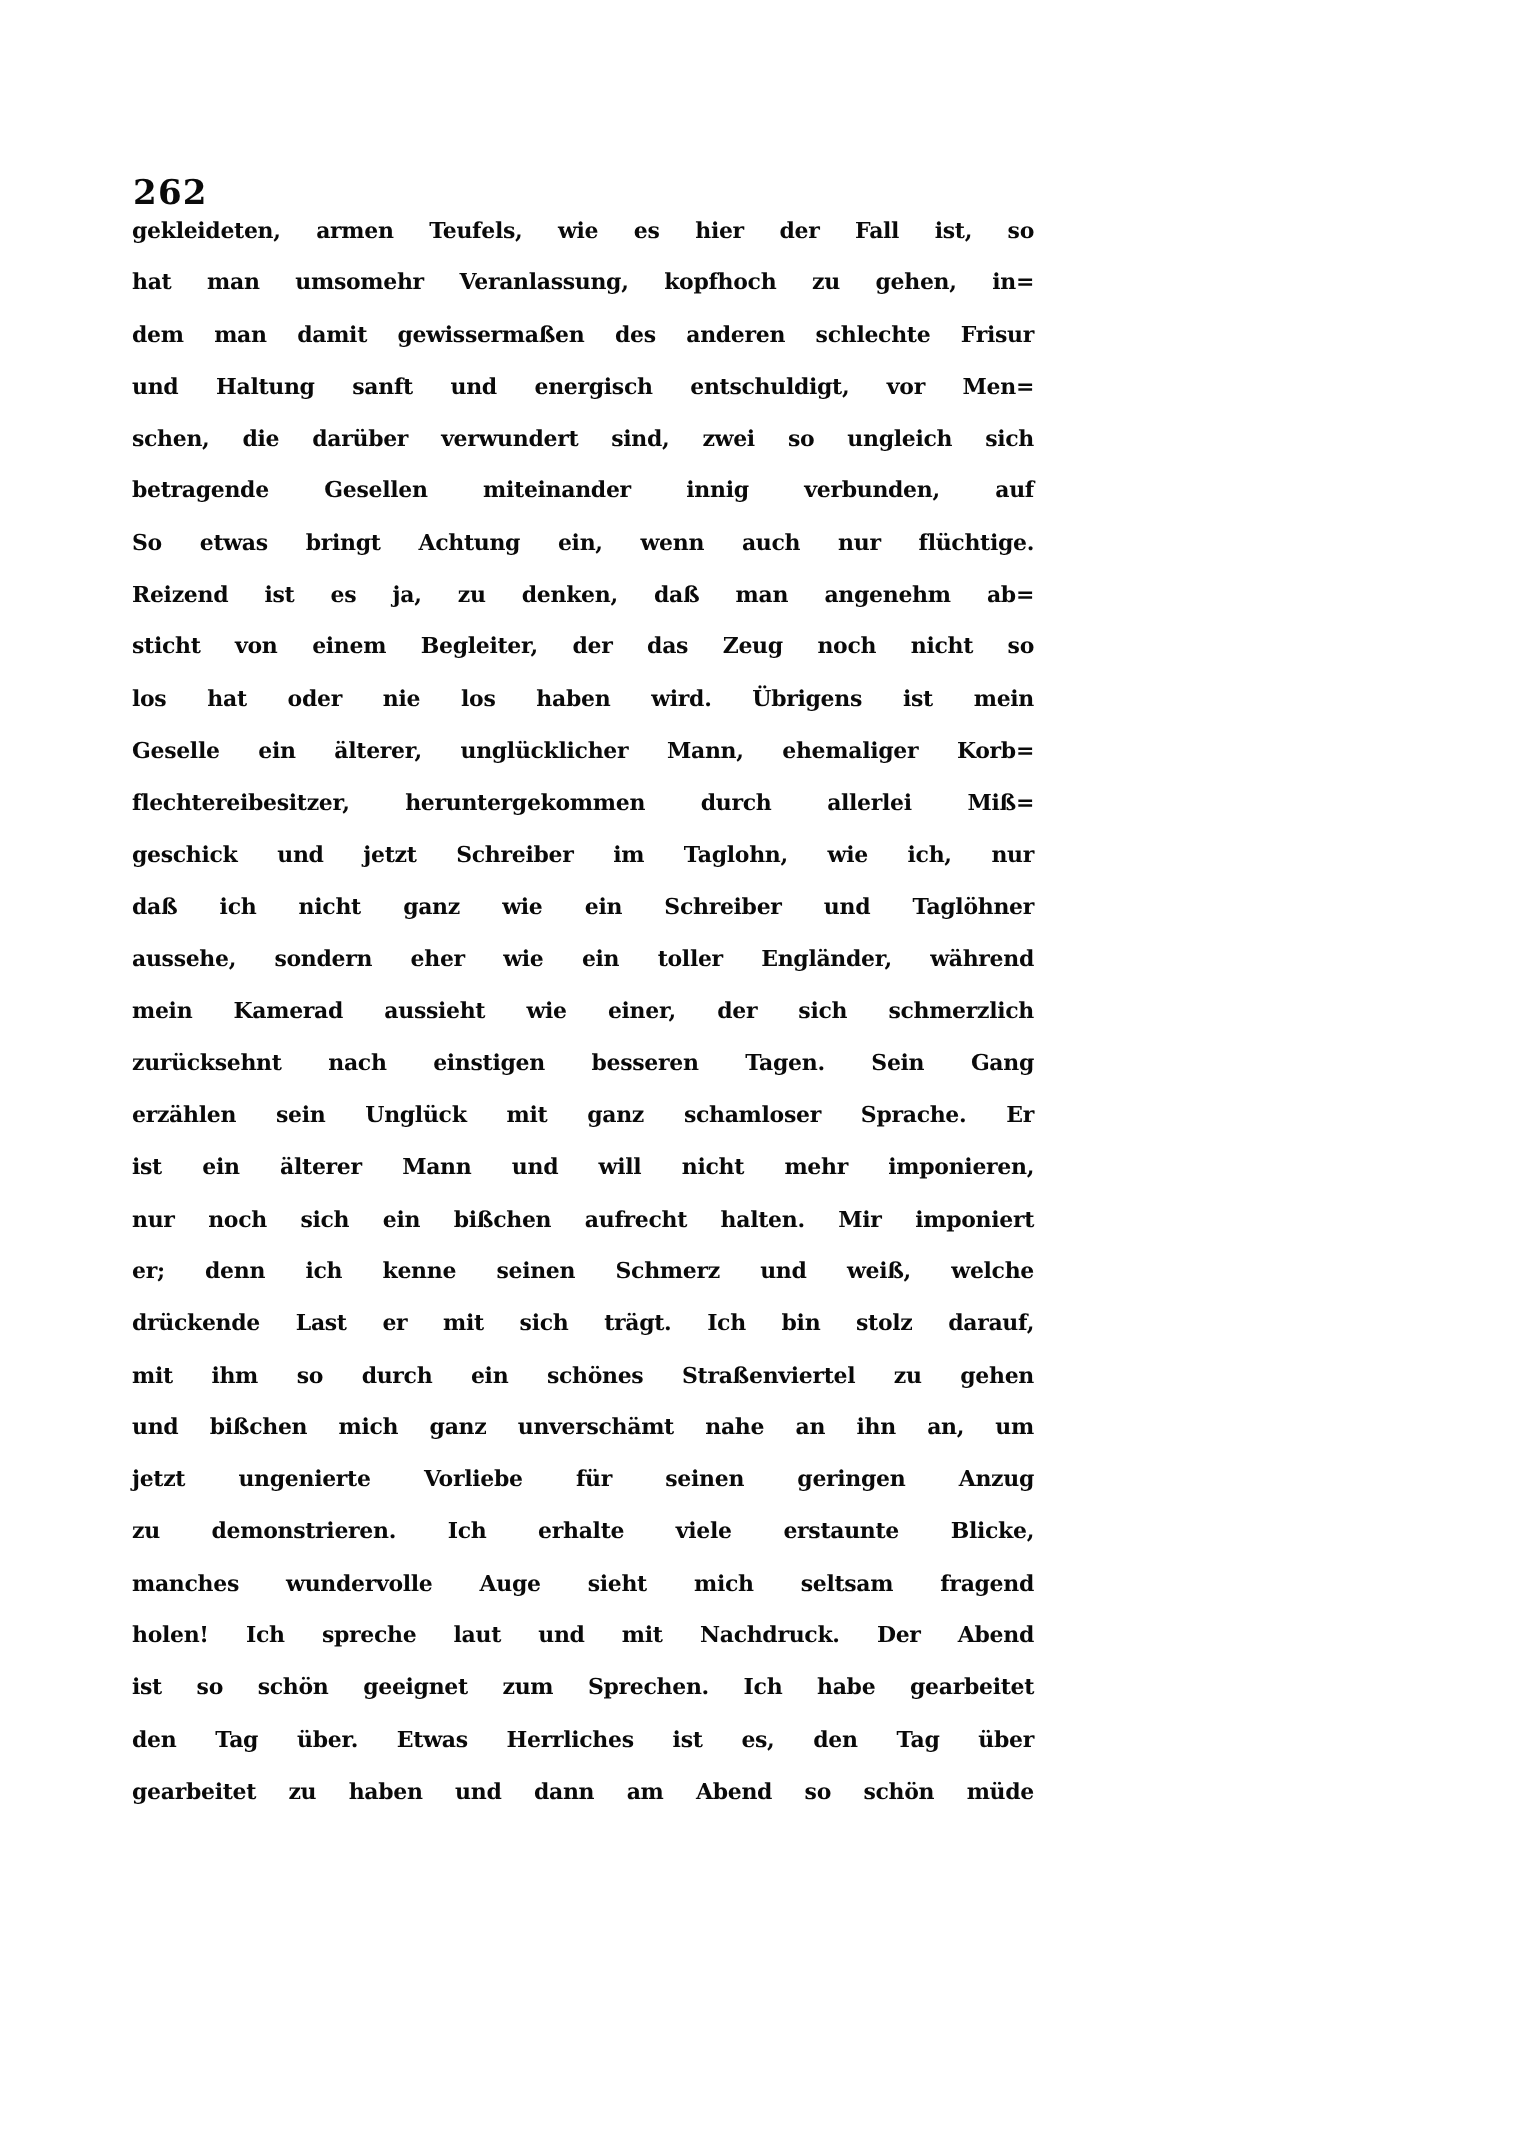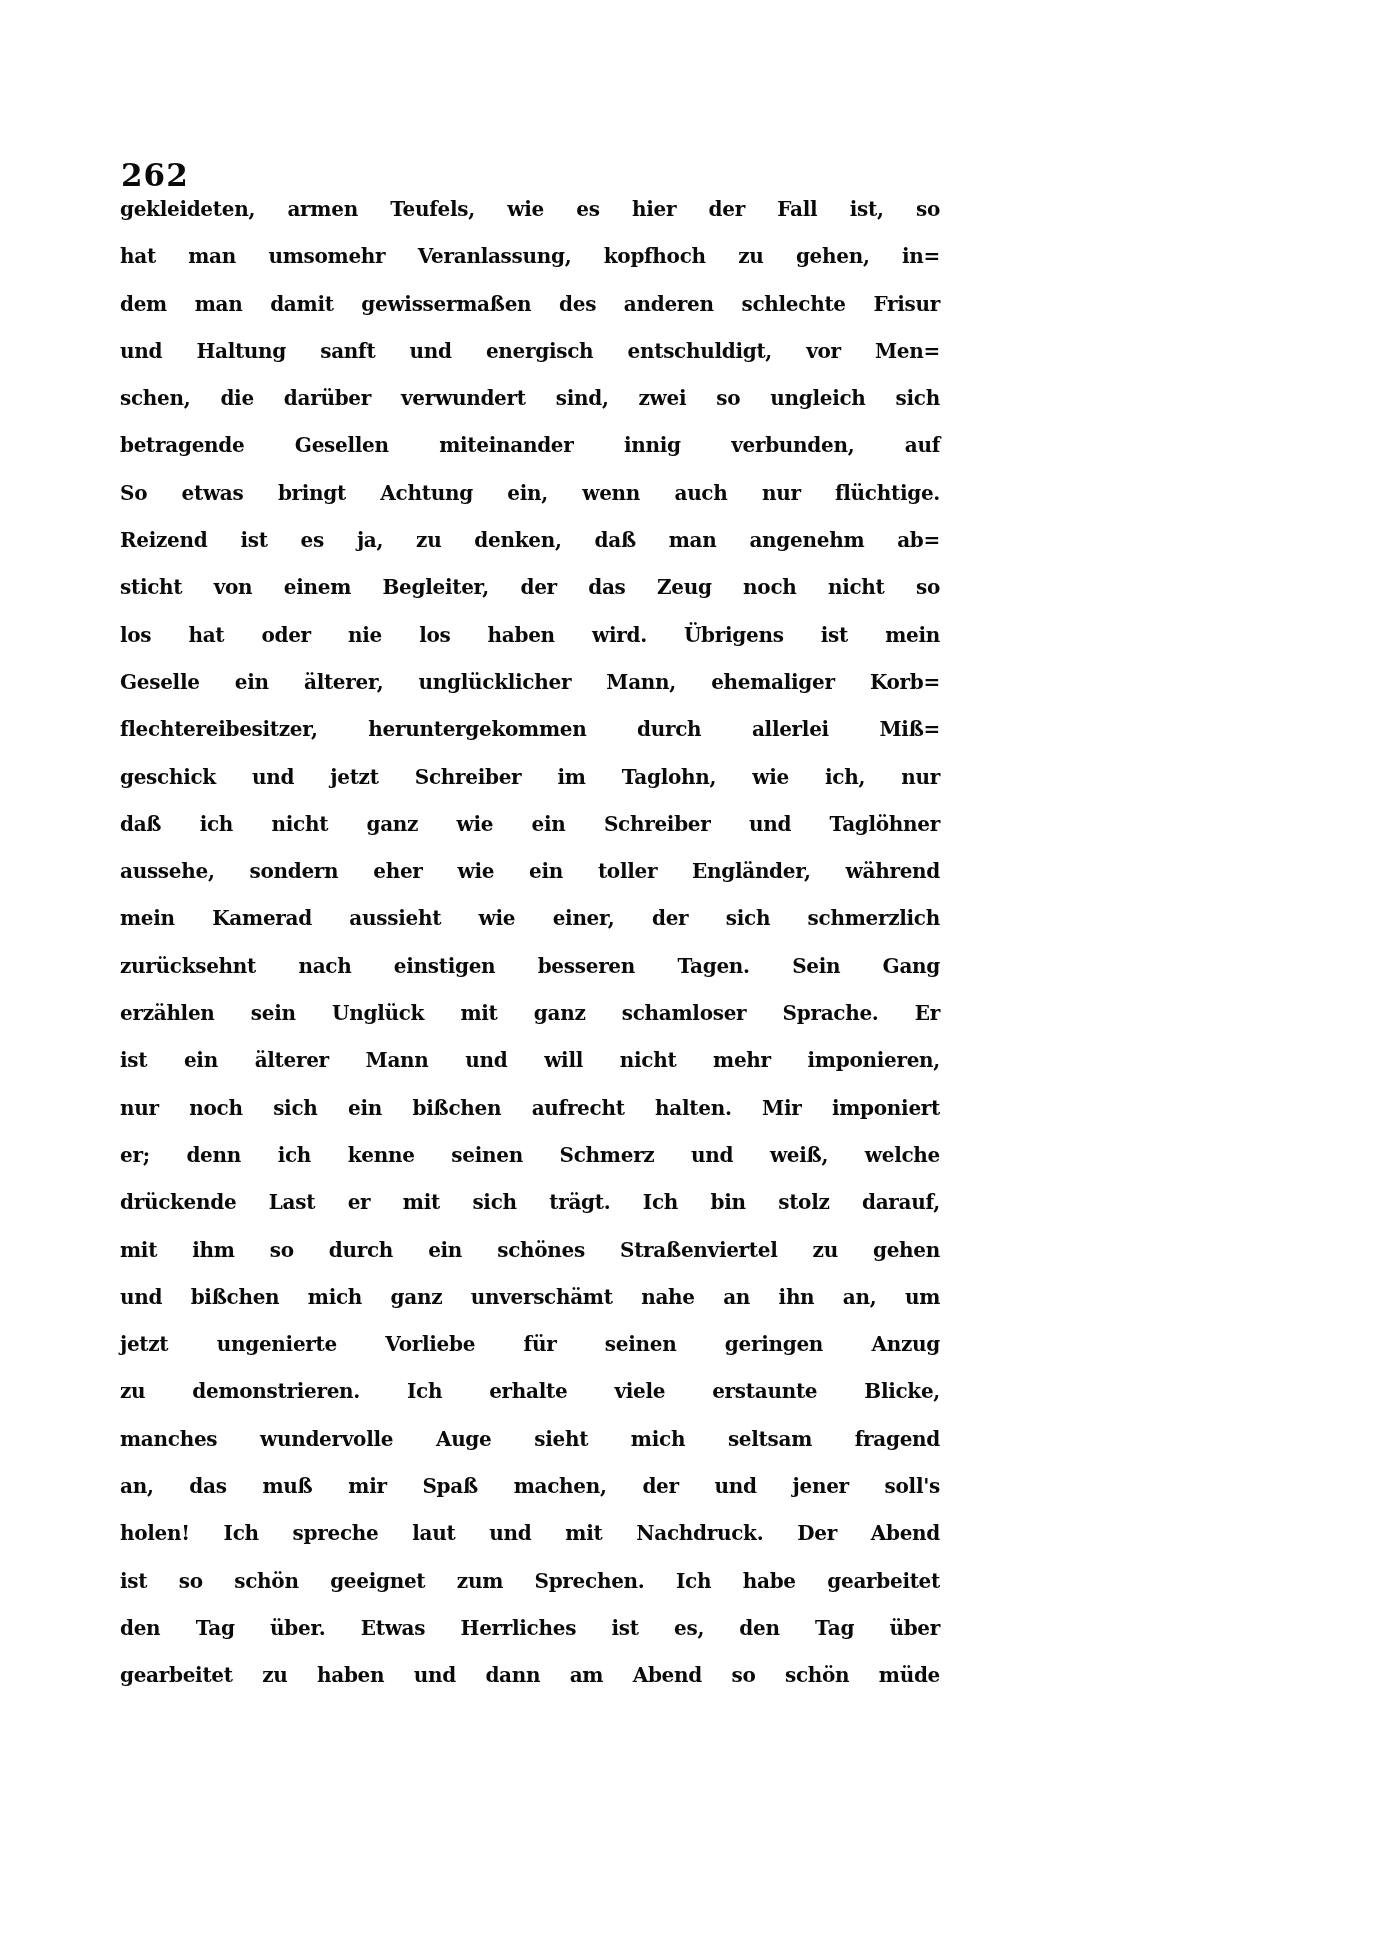--- a/index.html
+++ b/index.html
@@ -71,19 +71,18 @@
       <div class="text-line">erzählen sein Unglück mit ganz schamloser Sprache. Er</div>
       <div class="text-line">ist ein älterer Mann und will nicht mehr imponieren,</div>
       <div class="text-line">nur noch sich ein bißchen aufrecht halten. Mir imponiert</div>
       <div class="text-line">er; denn ich kenne seinen Schmerz und weiß, welche</div>
       <div class="text-line">drückende Last er mit sich trägt. Ich bin stolz darauf,</div>
       <div class="text-line">mit ihm so durch ein schönes Straßenviertel zu gehen</div>
       <div class="text-line">und bißchen mich ganz unverschämt nahe an ihn an, um</div>
       <div class="text-line">jetzt ungenierte Vorliebe für seinen geringen Anzug</div>
       <div class="text-line">zu demonstrieren. Ich erhalte viele erstaunte Blicke,</div>
       <div class="text-line">manches wundervolle Auge sieht mich seltsam fragend</div>
-      <div class="text-line">an, das muß mir Spaß machen, der und jener soll's</div>
       <div class="text-line">holen! Ich spreche laut und mit Nachdruck. Der Abend</div>
       <div class="text-line">ist so schön geeignet zum Sprechen. Ich habe gearbeitet</div>
       <div class="text-line">den Tag über. Etwas Herrliches ist es, den Tag über</div>
       <div class="text-line">gearbeitet zu haben und dann am Abend so schön müde</div>
     </div>
 </div>
 
 </body></html>

